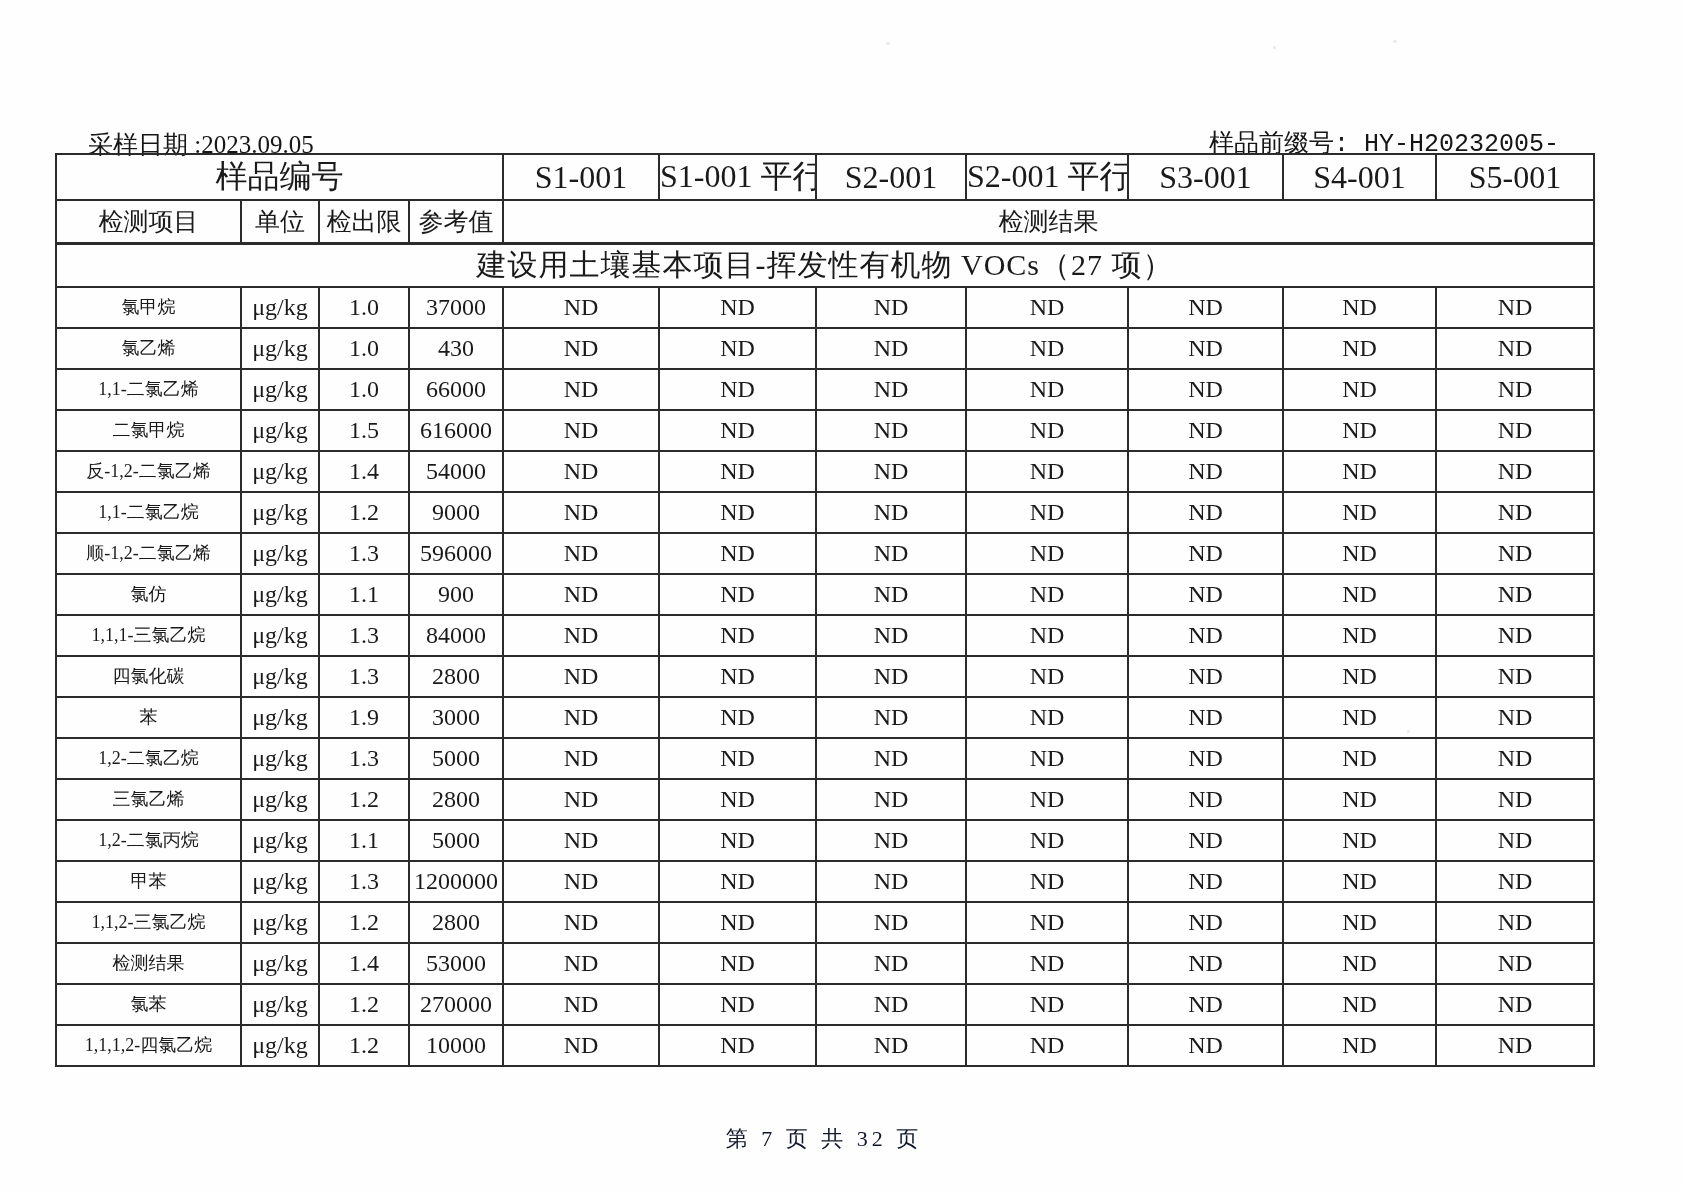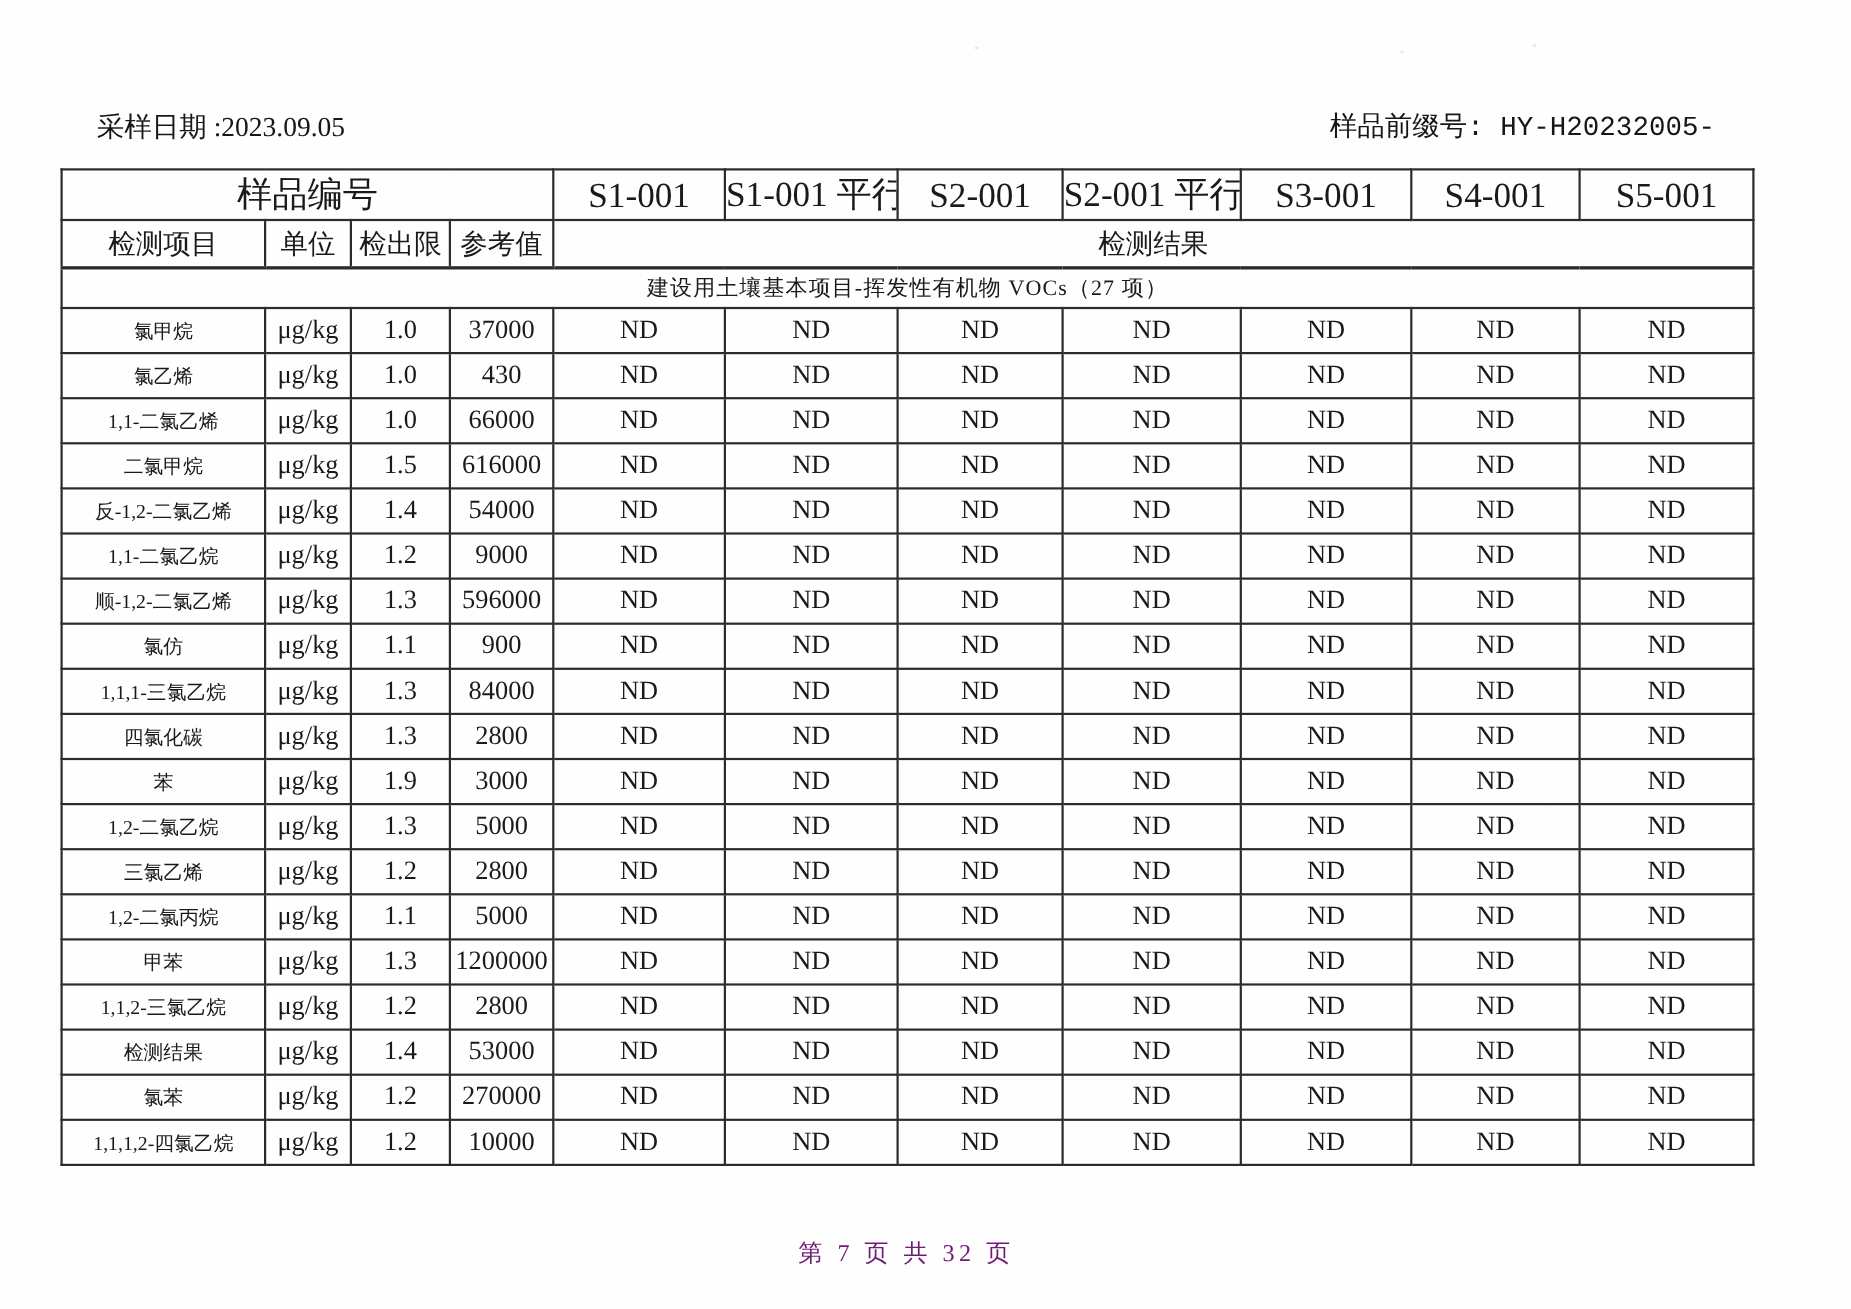--- a/index.html
+++ b/index.html
@@ -17,21 +17,21 @@
     overflow: hidden;
   }
   
   .speck {
     position: absolute;
     background: rgba(60,60,60,0.10);
     border-radius: 50%;
   }
   .topline {
     position: absolute;
-    left: 55px; top: 100px;
+    left: 55px; top: 128px;
     width: 1538px;
     display: flex;
     justify-content: space-between;
     font-size: 25px;
     line-height: 34px;
     color: #161616;
   }
   .topline .left-text  { padding-left: 33px; }
   .topline .right-text { padding-right: 34px; font-family: Liberation Mono, monospace; }
 
@@ -47,32 +47,32 @@
     text-align: center;
     vertical-align: middle;
     padding: 0;
     font-size: 24px;
     color: #1a1a1a;
     overflow: hidden;
     white-space: nowrap;
   }
   tr.row-ids td    { height: 38px; font-size: 32px; }
   tr.row-labels td { height: 43px; font-size: 25px; border-bottom-width: 3px; margin-top: 44px; }
-  tr.row-section td{ height: 37px; font-size: 20px; letter-spacing: 1px; }
+  tr.row-section td{ height: 37px; font-size: 30px; letter-spacing: 1px; }
   tbody.data-body td { height: 41px; }
   tbody.data-body td.analyte { font-size: 18px; }
 
   .footer {
     position: absolute;
     left: 55px; top: 1124px;
     width: 1538px;
     text-align: center;
     font-size: 22px;
     letter-spacing: 4px;
-    color: #701a75;
+    color: #0f172a;
   }
 </style>
 </head>
 <body>
 
 <div class="page">
 
   <div class="speck" style="left:886px; top:42px; width:4px; height:3px;"></div>
   <div class="speck" style="left:1273px; top:46px; width:3px; height:3px;"></div>
   <div class="speck" style="left:1393px; top:40px; width:4px; height:3px;"></div>

